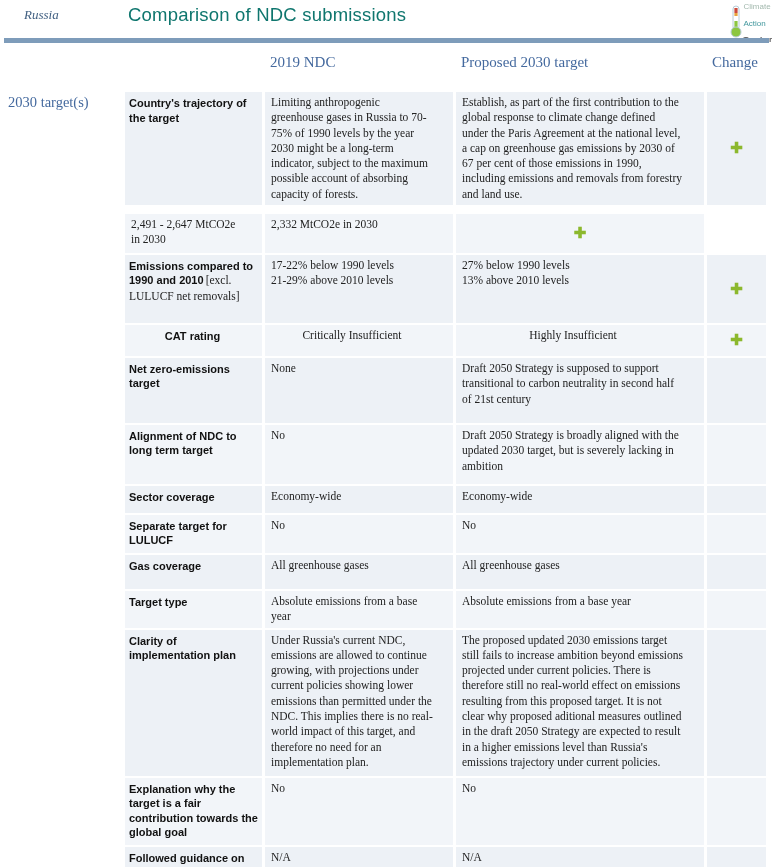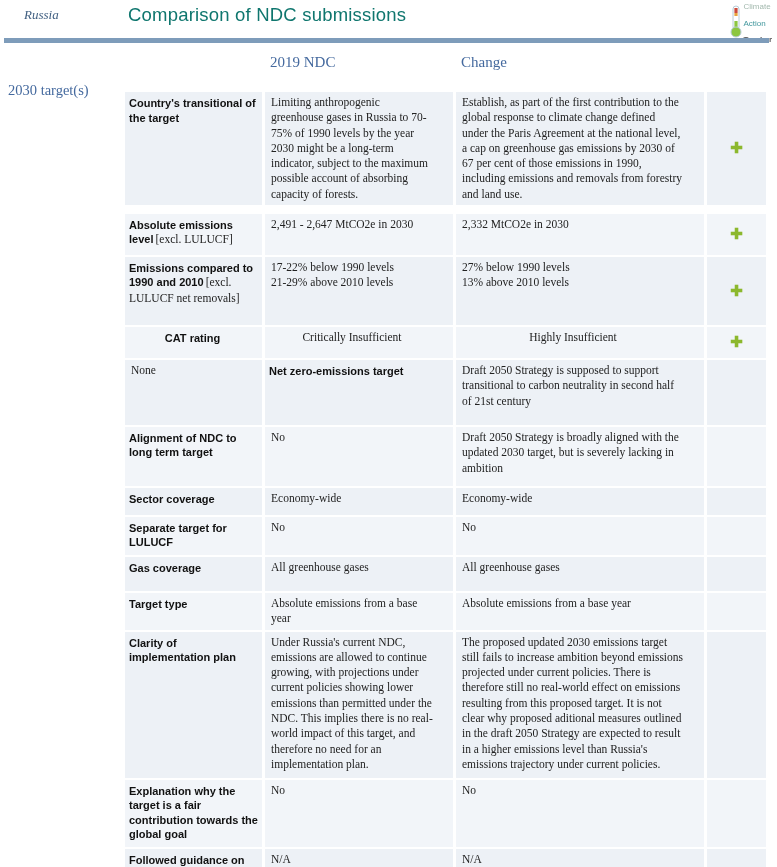--- a/index.html
+++ b/index.html
@@ -24,21 +24,21 @@
   .divider{position:absolute;left:4px;top:38px;width:765px;height:5px;background:#7e9cba;}
   
   .colheads{
     position:absolute;left:125px;top:54px;width:644px;
     display:grid;grid-template-columns:137px 188px 248px 59px;column-gap:3px;
     font-family:"Liberation Serif",serif;font-size:15px;color:#44699e;
   }
   .colheads .ch{padding-left:5px;}
   
   .section-label{
-    position:absolute;left:8px;top:82px;
+    position:absolute;left:8px;top:94px;
     font-family:"Liberation Serif",serif;font-size:14.5px;color:#44699e;
   }
   
   .ndc-table{position:absolute;left:125px;top:92px;width:644px;}
   .row{
     display:grid;grid-template-columns:137px 188px 248px 59px;column-gap:3px;
     margin-bottom:2px;
   }
   .row.gap-after{margin-bottom:9px;}
   .shadeA > div{background:#edf1f6;}
@@ -86,36 +86,36 @@
     <span class="logo-l2">Action</span>
     <span class="logo-l3">Tracker</span>
   </span>
 </div>
 
 <div class="divider"></div>
 
 <div class="colheads">
   <div class="ch"></div>
   <div class="ch">2019 NDC</div>
+  <div class="ch">Proposed 2030 target</div>
   <div class="ch">Change</div>
 </div>
 
 <div class="section-label">2030 target(s)</div>
 
 <div class="ndc-table">
 
   <div class="row r0 shadeA gap-after">
-    <div class="cell label-cell"><span>Country's transitional of the target</span><span class="label-suffix"></span></div>
+    <div class="cell label-cell"><span>Country's trajectory of the target</span><span class="label-suffix"></span></div>
     <div class="cell content-cell">Limiting anthropogenic greenhouse gases in Russia to 70-75% of 1990 levels by the year 2030 might be a long-term indicator, subject to the maximum possible account of absorbing capacity of forests.</div>
     <div class="cell content-cell">Establish, as part of the first contribution to the global response to climate change defined under the Paris Agreement at the national level, a cap on greenhouse gas emissions by 2030 of 67 per cent of those emissions in 1990, including emissions and removals from forestry and land use.</div>
     <div class="cell change-cell">✚</div>
   </div>
 
   <div class="row r1 shadeB">
-    <div class="cell label-cell"><span>Absolute emissions level</span><span class="label-suffix">[excl. LULUCF]</span></div>
     <div class="cell content-cell">2,491 - 2,647 MtCO2e in 2030</div>
     <div class="cell content-cell">2,332 MtCO2e in 2030</div>
     <div class="cell change-cell">✚</div>
   </div>
 
   <div class="row r2 shadeA">
     <div class="cell label-cell"><span>Emissions compared to 1990 and 2010</span><span class="label-suffix">[excl. LULUCF net removals]</span></div>
     <div class="cell content-cell">17-22% below 1990 levels
 21-29% above 2010 levels</div>
     <div class="cell content-cell">27% below 1990 levels
@@ -124,22 +124,22 @@
   </div>
 
   <div class="row r3 shadeB">
     <div class="cell label-cell"><span>CAT rating</span><span class="label-suffix"></span></div>
     <div class="cell content-cell">Critically Insufficient</div>
     <div class="cell content-cell">Highly Insufficient</div>
     <div class="cell change-cell">✚</div>
   </div>
 
   <div class="row r4 shadeA">
+    <div class="cell label-cell"><span>Net zero-emissions target</span></div>
     <div class="cell content-cell">None</div>
-    <div class="cell label-cell"><span>Net zero-emissions target</span></div>
     <div class="cell content-cell">Draft 2050 Strategy is supposed to support transitional to carbon neutrality in second half of 21st century</div>
     <div class="cell change-cell"></div>
   </div>
 
   <div class="row r5 shadeB">
     <div class="cell label-cell"><span>Alignment of NDC to long term target</span></div>
     <div class="cell content-cell">No</div>
     <div class="cell content-cell">Draft 2050 Strategy is broadly aligned with the updated 2030 target, but is severely lacking in ambition</div>
     <div class="cell change-cell"></div>
   </div>

